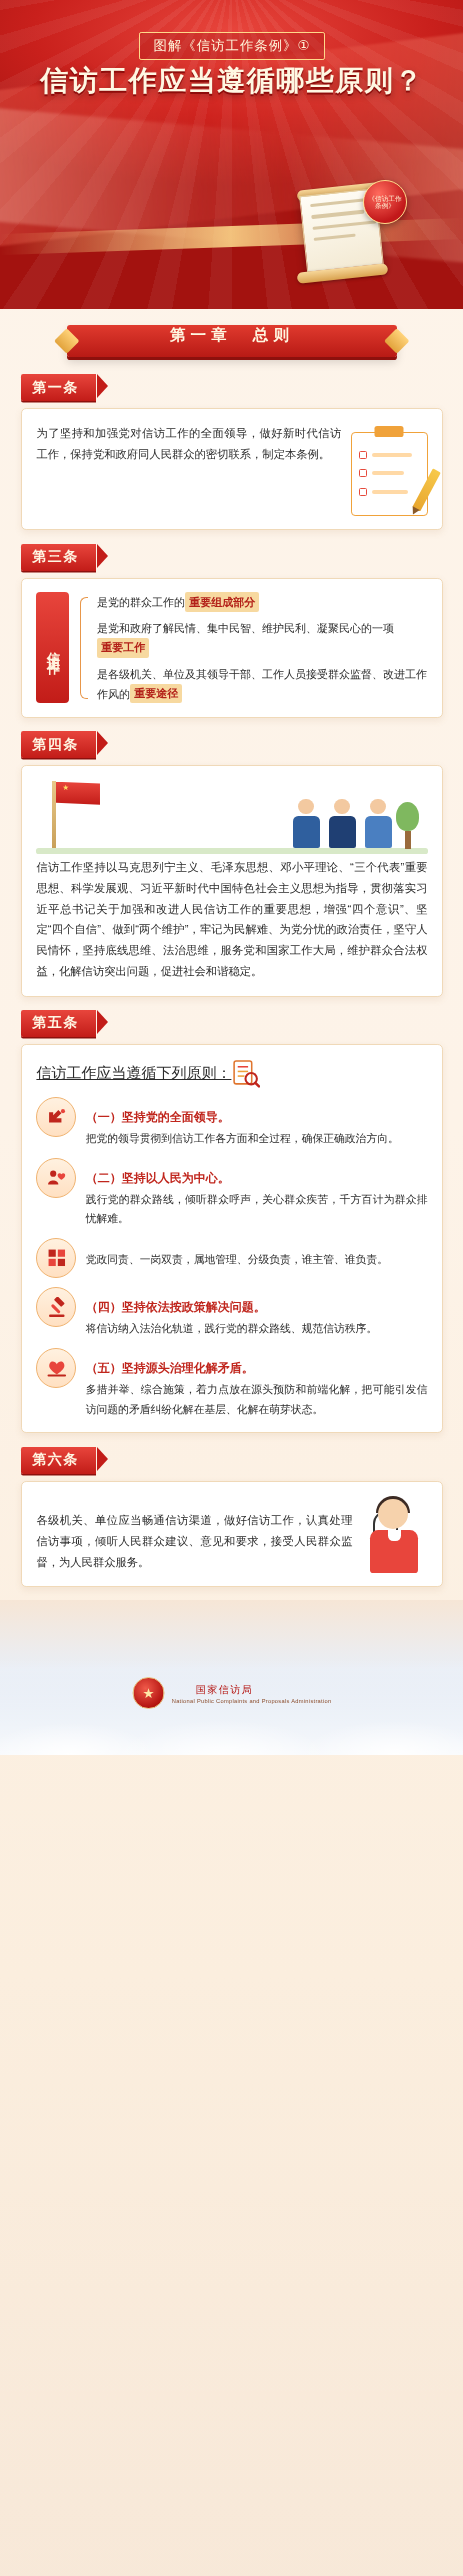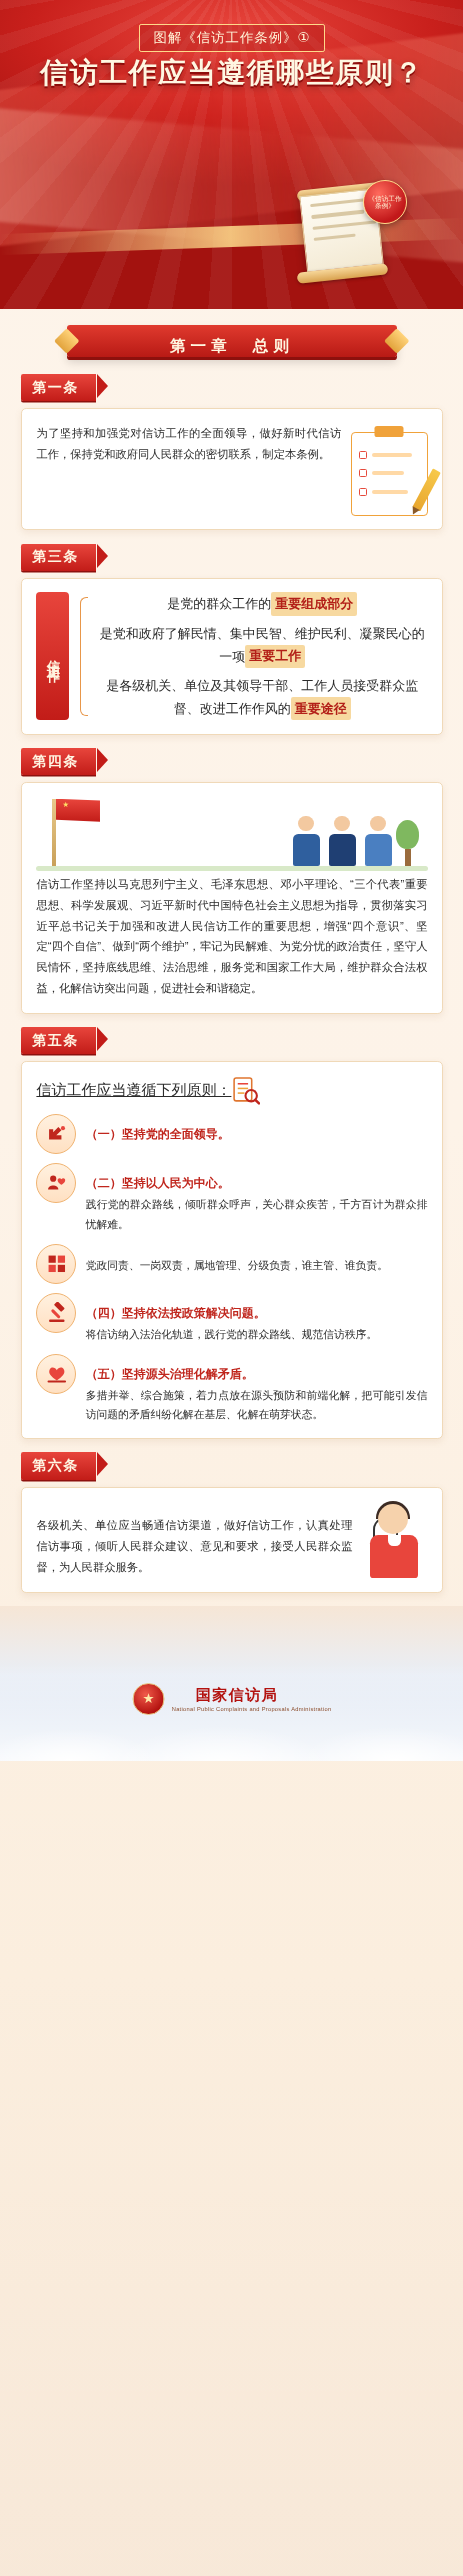--- a/index.html
+++ b/index.html
@@ -45,21 +45,21 @@
     transform: rotate(5deg);
     filter: blur(1.5px);
   }
   .hdr-gold-band {
     position: absolute; left: 0; bottom: 62px; width: 100%; height: 20.6px;
     background: linear-gradient(90deg, rgba(255,214,120,0), rgba(255,221,140,.85), rgba(255,214,120,0));
     transform: rotate(-2deg);
     filter: blur(0.5px);
   }
   .hdr-title-box {
-    position: absolute; top: 24px; left: 50%; transform: translateX(-50%);
+    position: absolute; top: 32px; left: 50%; transform: translateX(-50%);
     text-align: center; width: 402px;
   }
   .hdr-sub {
     display: inline-block;
     border: 1px solid #ffd98a;
     color: #fff4d8;
     font-size: 13.4px;
     letter-spacing: 1px;
     padding: 4.1px 13.4px;
     border-radius: 2.1px;
@@ -108,21 +108,21 @@
     color: #fff3d6; font-size: 6.7px; line-height: 1.15;
     display: flex; align-items: center; justify-content: center; text-align: center;
     padding: 4.1px;
     box-shadow: 0 2.1px 6.2px rgba(0,0,0,.35);
   }
 
   
   .chapter-bar {
     width: 330px; margin: 15.5px auto 17.5px auto;
     height: 32px;
-    display: flex; align-items: flex-end; justify-content: center;
+    display: flex; align-items: flex-start; justify-content: center;
     background: linear-gradient(180deg,#e03a2e,#b81a15);
     border-radius: 3.1px;
     box-shadow: 0 3.1px 0 #8d100d, 0 5.2px 9.3px rgba(0,0,0,.15);
     position: relative;
   }
   .chapter-bar:before, .chapter-bar:after {
     content: ""; position: absolute; top: 7.2px; width: 17.5px; height: 17.5px;
     background: linear-gradient(180deg,#ffd37a,#e2a33c);
     transform: rotate(45deg);
     border-radius: 2.1px;
@@ -226,21 +226,21 @@
     padding: 5.2px 0;
   }
   .brace {
     flex: 0 0 11.3px; position: relative;
   }
   .brace:before {
     content:""; position: absolute; left: 2.1px; top: 4.1px; bottom: 4.1px; width: 7.2px;
     border: 1.5px solid #e8974a; border-right: none; border-radius: 6.2px 0 0 6.2px;
   }
   .brace-items { flex: 1 1 auto; display: flex; flex-direction: column; justify-content: space-between; gap: 7.2px; }
-  .brace-item { font-size: 13px; line-height: 1.7; color: #2b2b2b; text-align: center; }
+  .brace-item { font-size: 11px; line-height: 1.7; color: #2b2b2b; }
   .hl {
     display: inline-block; background: #f7d9a0; color: #b32018; font-weight: bold;
     padding: 0.5px 4.1px; border-radius: 2.1px;
   }
 
   
   .scene {
     position: relative; height: 77px; margin: -3.1px 0 3.1px 0;
   }
   .scene .ground {
@@ -313,21 +313,21 @@
     position: absolute; left: 50%; top: 77px; transform: translateX(-50%);
     display: flex; align-items: center; gap: 7.2px;
   }
   .gh-emblem {
     width: 32px; height: 32px; border-radius: 50%;
     background: radial-gradient(circle at 40% 35%, #f05a4a, #b3120f 72%);
     border: 1.5px solid #e8c07a;
     display:flex; align-items:center; justify-content:center;
     color:#ffe9a8; font-size: 13.4px;
   }
-  .fl-text .cn { font-size: 15px; font-weight: bold; color: #b3120f; letter-spacing: 1.5px; padding-left: 24px; }
+  .fl-text .cn { font-size: 10px; font-weight: normal; color: #b3120f; letter-spacing: 1.5px; padding-left: 24px; }
   .fl-text .en { font-size: 5.7px; color: #8a4b2a; letter-spacing: 0.3px; margin-top: 1.5px; }
 </style>
 </head>
 <body>
 
 <div class="page">
 
   <div class="header">
     <div class="hdr-rays"></div>
     <div class="hdr-ribbon"></div>
@@ -448,20 +448,21 @@
 
         <div class="principle">
           <div class="pr-icon">
             <svg viewBox="0 0 42 42" aria-hidden="true">
               <path d="M6 32 L6 12 L14 12 L14 18 L24 8 L30 14 L20 24 L30 24 L30 32 Z" fill="#c0261d"></path>
               <circle cx="33" cy="10" r="4" fill="#e8453c"></circle>
             </svg>
           </div>
           <div class="pr-text">
             <div class="pr-title">（一）坚持党的全面领导。</div>
+            <div class="pr-desc">把党的领导贯彻到信访工作各方面和全过程，确保正确政治方向。</div>
           </div>
         </div>
 
         <div class="principle">
           <div class="pr-icon">
             <svg viewBox="0 0 42 42" aria-hidden="true">
               <circle cx="14" cy="13" r="6" fill="#c0261d"></circle>
               <path d="M4 34 C4 24 24 24 24 34 Z" fill="#c0261d"></path>
               <path d="M30 14 c3-4 9-1 7 4 c-1.6 4-7 7-7 7 s-5.4-3-7-7 c-2-5 4-8 7-4z" fill="#e8453c"></path>
             </svg>

